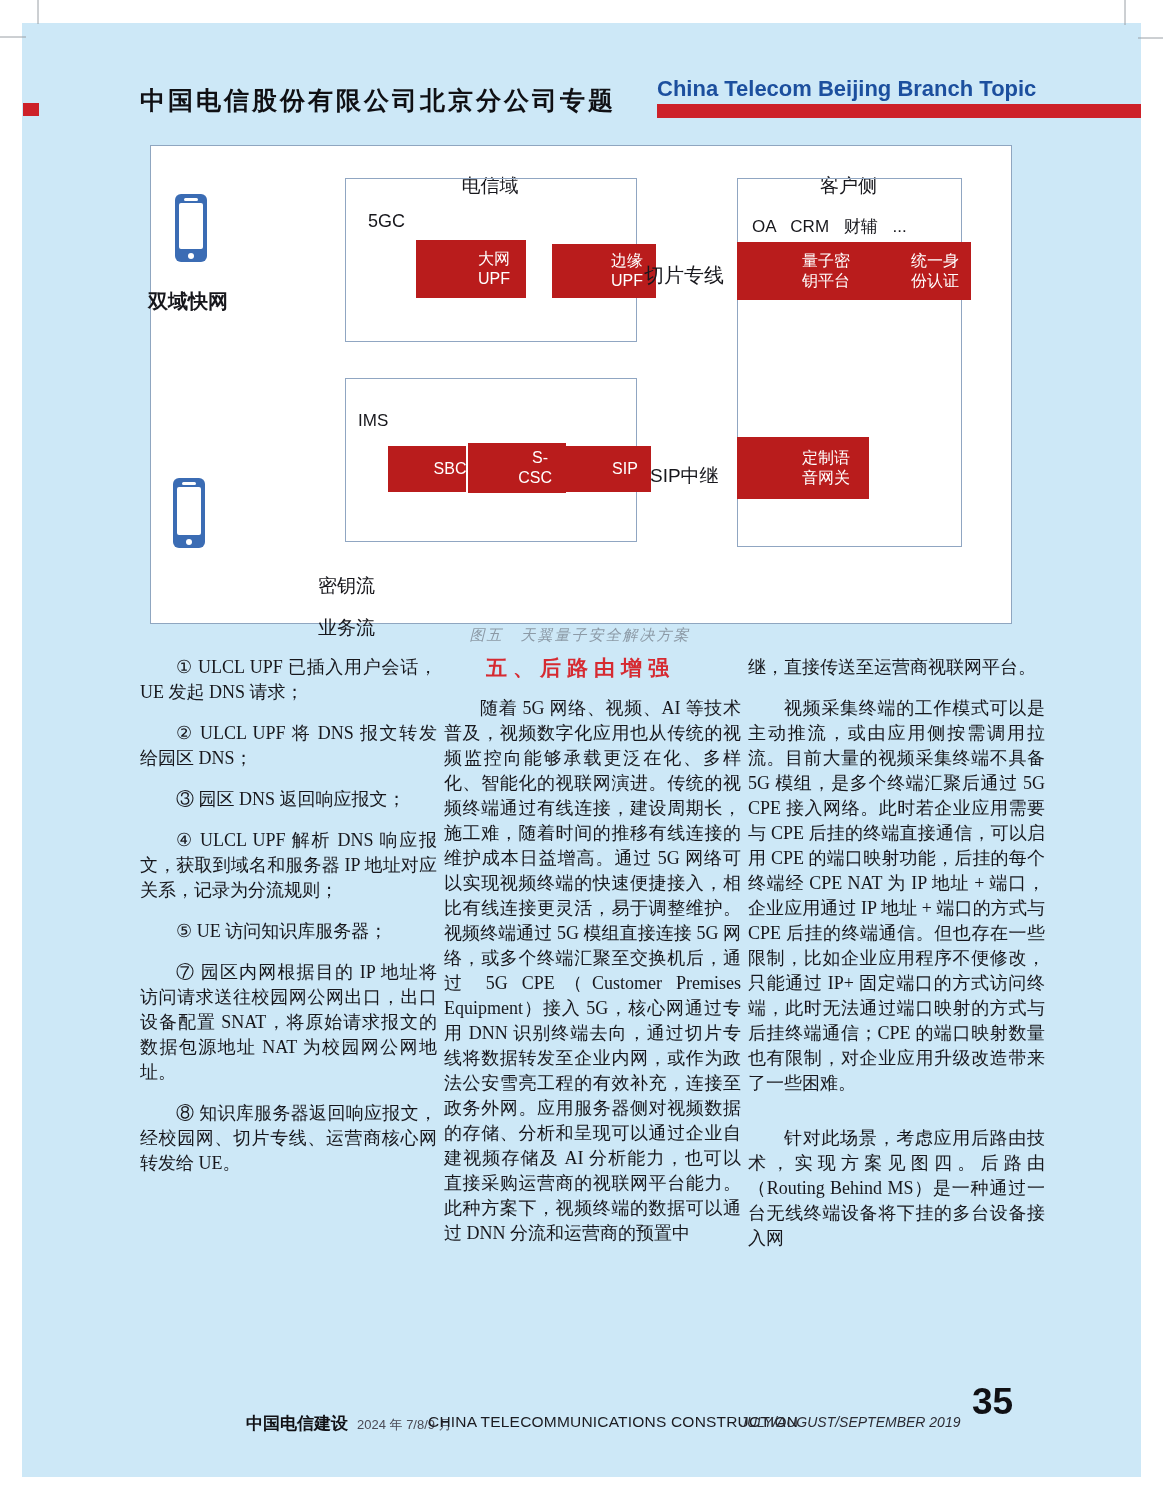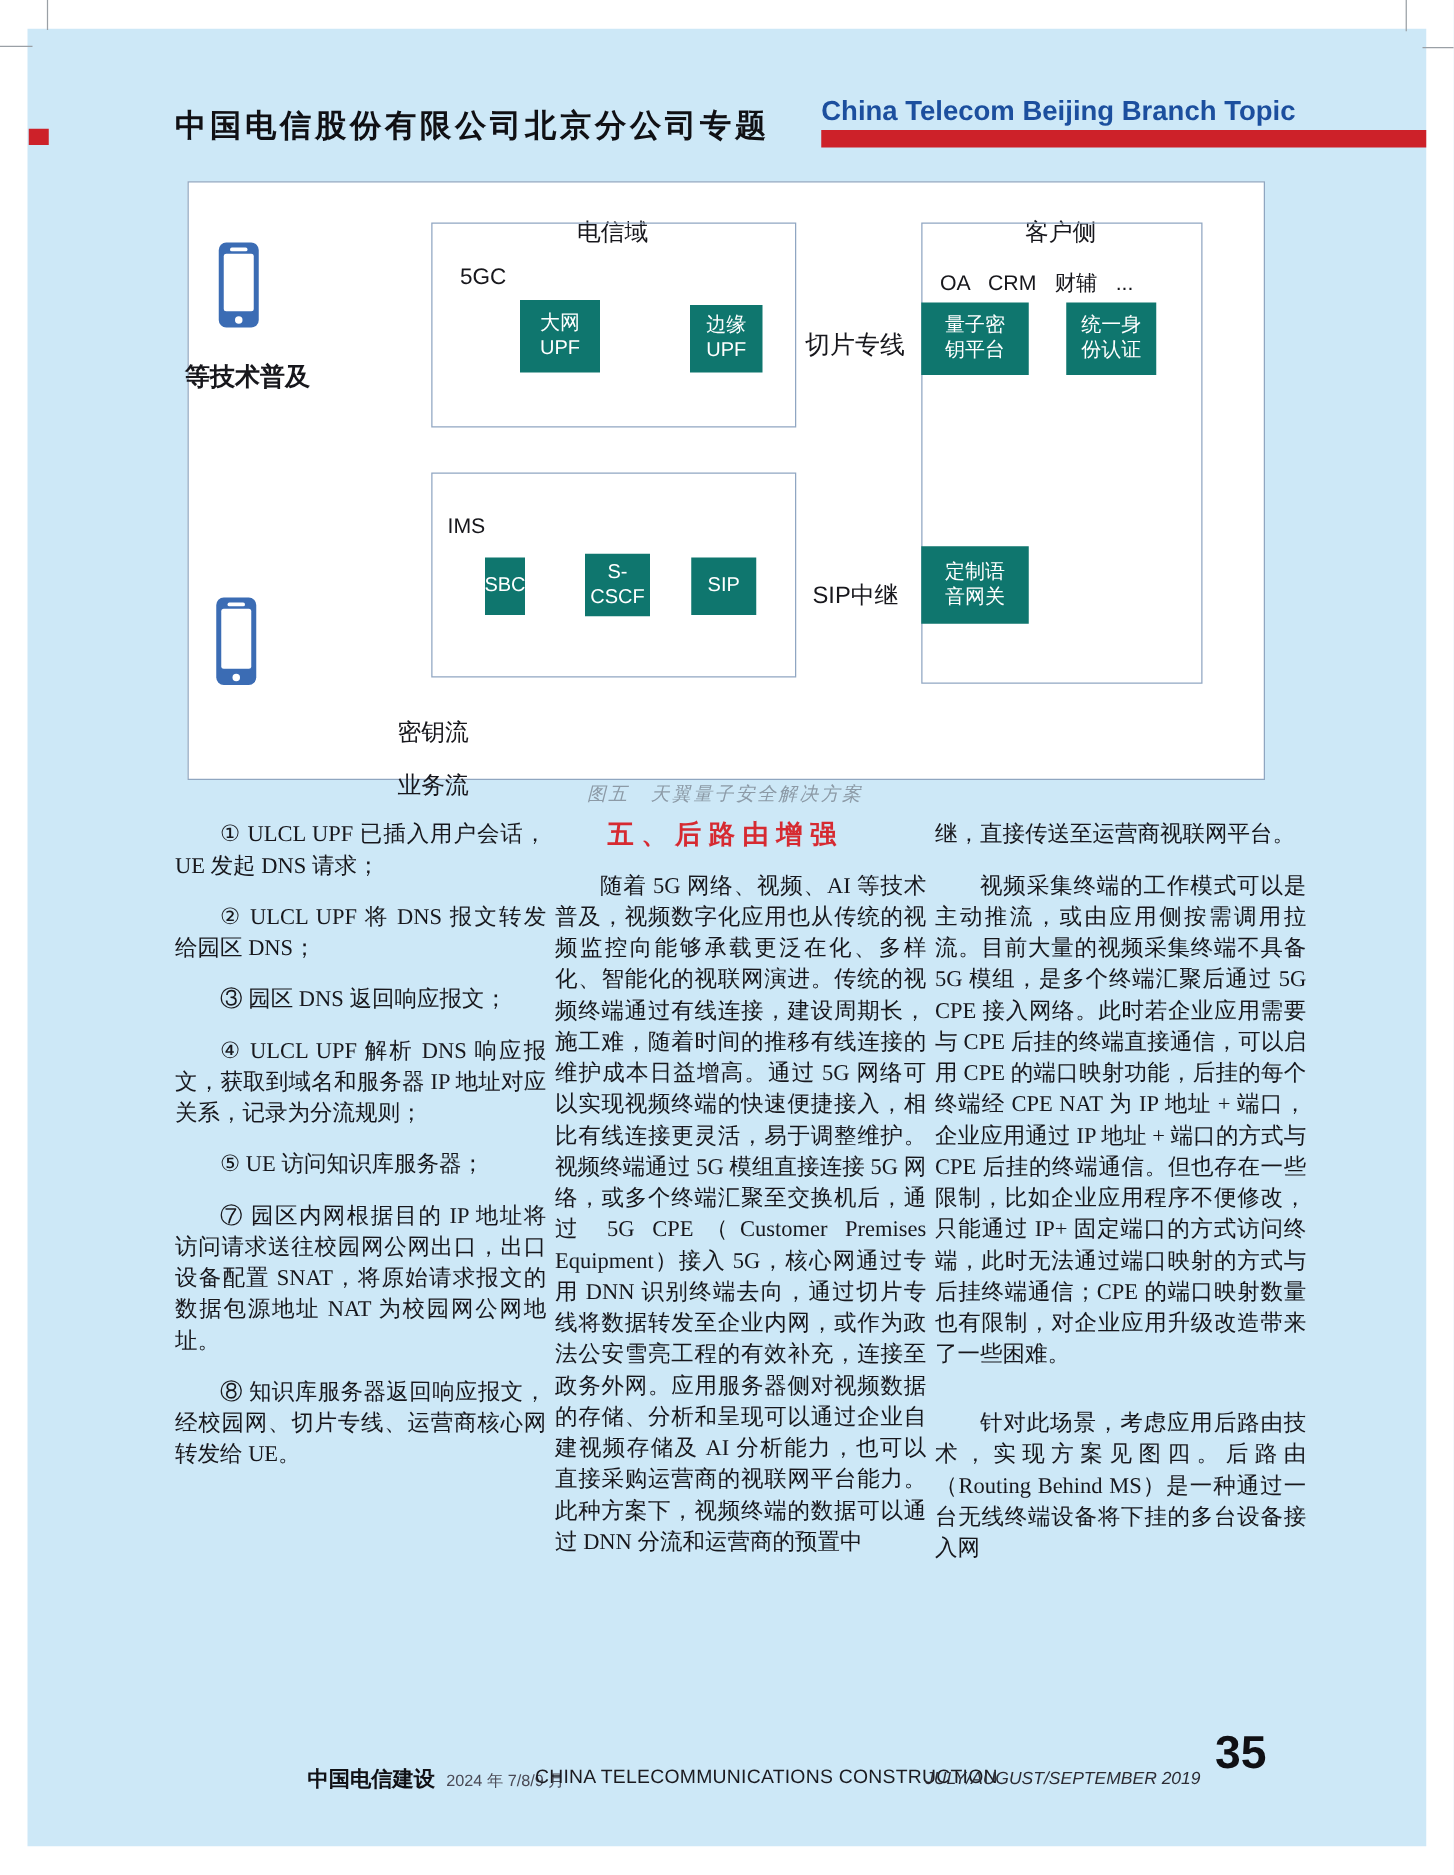--- a/index.html
+++ b/index.html
@@ -14,23 +14,23 @@
   .red-square{left:23px;top:103px;width:16px;height:13px;background:#cd2129;}
   .title-cn{left:140px;top:84px;font-family:"Liberation Sans","DejaVu Sans",sans-serif;
     font-size:25px;font-weight:700;letter-spacing:3px;color:#101014;}
   .title-en{left:657px;top:76px;font-family:"Liberation Sans","DejaVu Sans",sans-serif;
     font-size:22px;font-weight:700;color:#1c4f9e;letter-spacing:0px;}
   .red-bar{left:657px;top:104px;width:484px;height:14px;background:#cd2129;}
   
   .panel{left:150px;top:145px;width:860px;height:477px;background:#fff;border:1.5px solid #8fa6c0;}
   .dg-label{font-family:"Liberation Sans","DejaVu Sans",sans-serif;color:#17171c;margin-top:25px;}
   .dg-box{border:1px solid #90a6c2;background:transparent;}
-  .bluebox{background:#0f766e;color:#fff;display:flex;align-items:center;justify-content:center;
+  .bluebox{background:#b91c1c;color:#fff;display:flex;align-items:center;justify-content:center;
     text-align:center;white-space:pre-line;font-family:"Liberation Sans","DejaVu Sans",sans-serif;
-    font-size:16px;line-height:1.25;}
+    font-size:16px;line-height:1.25;padding-left:46px;}
   .phone{background:#3b6cb4;border-radius:6px;}
   .phone .screen{position:absolute;left:4px;right:4px;top:9px;bottom:13px;background:#fff;border-radius:2px;}
   .phone .speaker{position:absolute;left:9px;right:9px;top:4px;height:3px;background:#fff;border-radius:2px;}
   .phone .dot{position:absolute;left:50%;bottom:3px;width:6px;height:6px;margin-left:-3px;background:#fff;border-radius:50%;}
   .caption{left:150px;top:626px;width:860px;text-align:center;font-style:italic;
     font-size:15px;color:#8c9aa6;letter-spacing:2px;}
   
   .col{width:297px;text-align:justify;font-size:18px;line-height:25px;color:#17171c;}
   .col p{margin:0 0 16px;text-indent:2em;}
   .col p.noindent{text-indent:0;}
@@ -132,21 +132,21 @@
 
 <div class="abs dg-label" style="left:650px;top:438px;font-size:19px;">SIP中继</div>
 <div class="abs bluebox" style="left:737px;top:437px;width:86px;height:62px;">定制语
 音网关</div>
 
 <div class="abs phone" style="left:175px;top:194px;width:32px;height:68px;">
   <span class="speaker"></span>
     <span class="screen"></span>
     <span class="dot"></span>
 </div>
-<div class="abs dg-label" style="left:148px;top:263px;font-size:20px;font-weight:600;">等技术普及</div>
+<div class="abs dg-label" style="left:148px;top:263px;font-size:20px;font-weight:600;">双域快网</div>
 <div class="abs phone" style="left:173px;top:478px;width:32px;height:70px;">
   <span class="speaker"></span>
     <span class="screen"></span>
     <span class="dot"></span>
 </div>
 
 <div class="abs dg-label" style="left:318px;top:548px;font-size:19px;">密钥流</div>
 <div class="abs dg-label" style="left:318px;top:590px;font-size:19px;">业务流</div>
 
 <div class="abs caption">图五　天翼量子安全解决方案</div>

